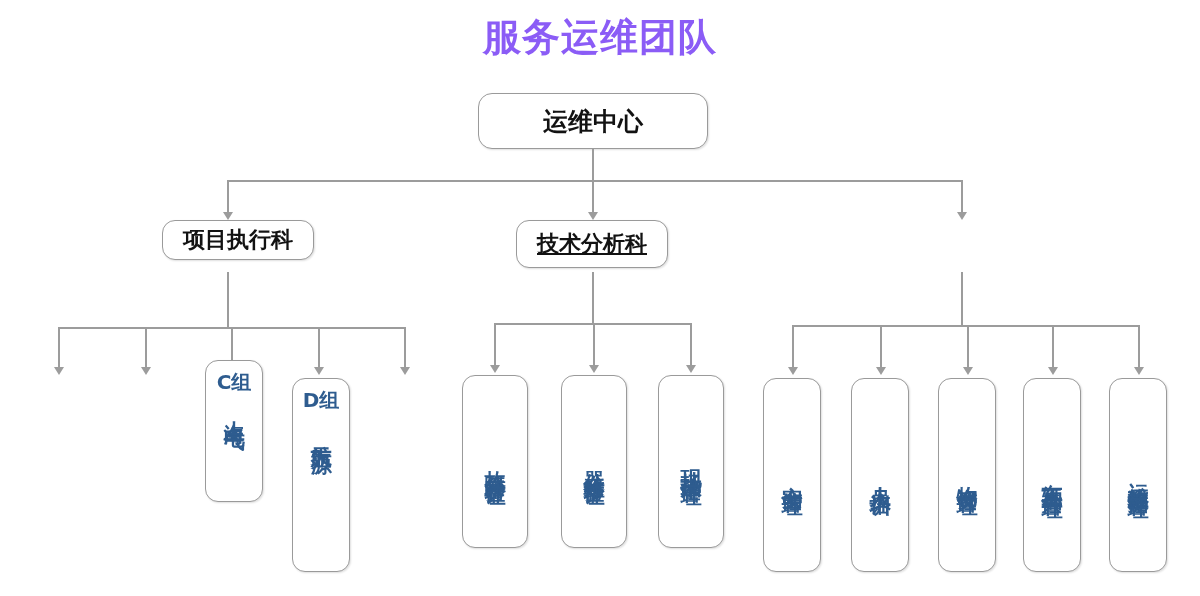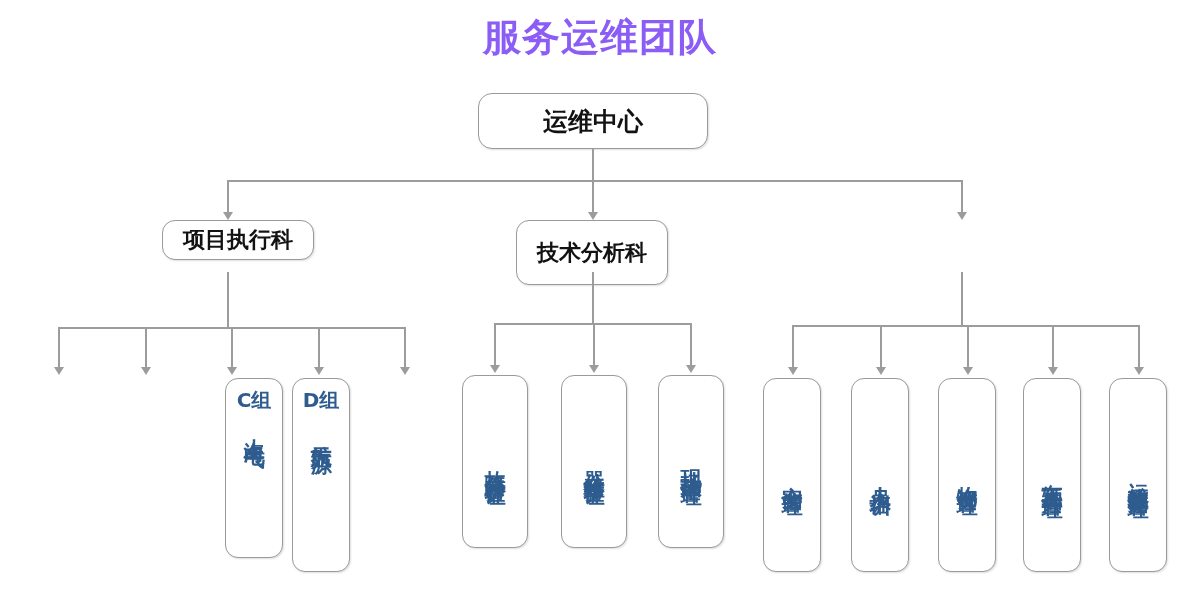--- a/index.html
+++ b/index.html
@@ -112,39 +112,39 @@
 
   <div class="line-v" style="left:592px; top:180px; height:34px;"></div>
   <div class="arrow" style="left:588px; top:212px;"></div>
 
   <div class="line-v" style="left:961px; top:180px; height:34px;"></div>
   <div class="arrow" style="left:957px; top:212px;"></div>
 
   <div class="node node-dept" style="left:146px; top:220px; width:152px; height:40px;margin-left:16px;">
     <span>项目执行科</span>
   </div>
-  <div class="node node-dept" style="left:516px; top:220px; width:152px; height:65px;">
+  <div class="node node-dept" style="left:516px; top:220px; width:152px; height:48px;text-decoration:underline;">
     <span>技术分析科</span>
   </div>
 
   <div class="line-v" style="left:227px; top:272px; height:56px;"></div>
   <div class="line-h" style="left:58px; top:327px; width:346px;"></div>
 
   <div class="line-v" style="left:58px; top:327px; height:42px;"></div>
   <div class="arrow" style="left:54px; top:367px;"></div>
   <div class="line-v" style="left:145px; top:327px; height:42px;"></div>
   <div class="arrow" style="left:141px; top:367px;"></div>
   <div class="line-v" style="left:231px; top:327px; height:42px;"></div>
   <div class="arrow" style="left:227px; top:367px;"></div>
   <div class="line-v" style="left:318px; top:327px; height:42px;"></div>
   <div class="arrow" style="left:314px; top:367px;"></div>
   <div class="line-v" style="left:404px; top:327px; height:42px;"></div>
   <div class="arrow" style="left:400px; top:367px;"></div>
 
-  <div class="node node-leaf" style="left:205px; top:378px; width:58px; height:180px;margin-left:20px;">
+  <div class="node node-leaf" style="left:205px; top:360px; width:58px; height:142px;">
     <span class="leaf-code">C组</span>
     <span class="leaf-vtext">上海电气</span>
   </div>
   <div class="node node-leaf" style="left:292px; top:378px; width:58px; height:194px;gap:6px;">
     <span class="leaf-code">D组</span>
     <span class="leaf-vtext">航天万源</span>
   </div>
 
   <div class="line-v" style="left:592px; top:272px; height:52px;"></div>
   <div class="line-h" style="left:494px; top:323px; width:197px;"></div>

